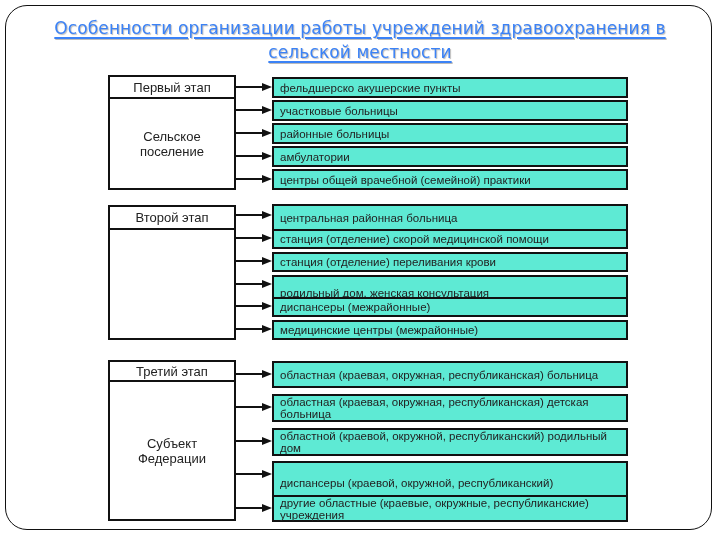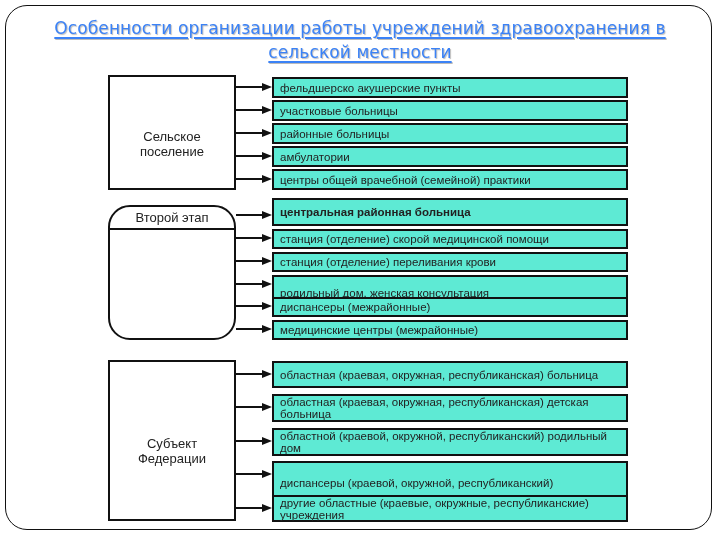--- a/index.html
+++ b/index.html
@@ -18,20 +18,21 @@
 </style>
 </head>
 <body>
 
 <div class="frame"></div>
 
 <div class="title t1">Особенности организации работы учреждений здравоохранения в</div>
 <div class="title t2">сельской местности</div>
 
 <div class="lbox" style="top:75px; height:115px;">
+  <div class="lhead" style="height:22px;">Первый этап</div>
   <div class="lbody" style="top:22px; bottom:0;">
     <div>
       <div>Сельское</div>
       <div>поселение</div>
     </div>
   </div>
 </div>
 
 <div class="arrow" style="top:83px;">
     <div class="line"></div>
@@ -52,29 +53,29 @@
     <div class="line"></div>
     <div class="head"></div>
   </div>
 <div class="rbox" style="top:146px; height:21px;">амбулатории</div>
 <div class="arrow" style="top:175px;">
     <div class="line"></div>
     <div class="head"></div>
   </div>
 <div class="rbox" style="top:169px; height:21px;">центры общей врачебной (семейной) практики</div>
 
-<div class="lbox" style="top:205px; height:135px;border-radius:22px;">
+<div class="lbox" style="top:205px; height:135px;">
   <div class="lhead" style="height:23px;">Второй этап</div>
 </div>
 
 <div class="arrow" style="top:211px;">
     <div class="line"></div>
     <div class="head"></div>
   </div>
-<div class="rbox" style="top:198px; height:28px;font-weight:bold;">центральная районная больница</div>
+<div class="rbox" style="top:204px; height:28px;">центральная районная больница</div>
 <div class="arrow" style="top:234px;">
     <div class="line"></div>
     <div class="head"></div>
   </div>
 <div class="rbox" style="top:229px; height:20px;">станция (отделение) скорой медицинской помощи</div>
 <div class="arrow" style="top:257px;">
     <div class="line"></div>
     <div class="head"></div>
   </div>
 <div class="rbox" style="top:252px; height:20px;">станция (отделение) переливания крови</div>
@@ -88,20 +89,21 @@
     <div class="head"></div>
   </div>
 <div class="rbox" style="top:297px; height:20px;">диспансеры (межрайонные)</div>
 <div class="arrow" style="top:325px;">
     <div class="line"></div>
     <div class="head"></div>
   </div>
 <div class="rbox" style="top:320px; height:20px;">медицинские центры (межрайонные)</div>
 
 <div class="lbox" style="top:360px; height:161px;">
+  <div class="lhead" style="height:20px;">Третий этап</div>
   <div class="lbody" style="top:20px; bottom:0;">
     <div>
       <div>Субъект</div>
       <div>Федерации</div>
     </div>
   </div>
 </div>
 
 <div class="arrow" style="top:370px;">
     <div class="line"></div>

